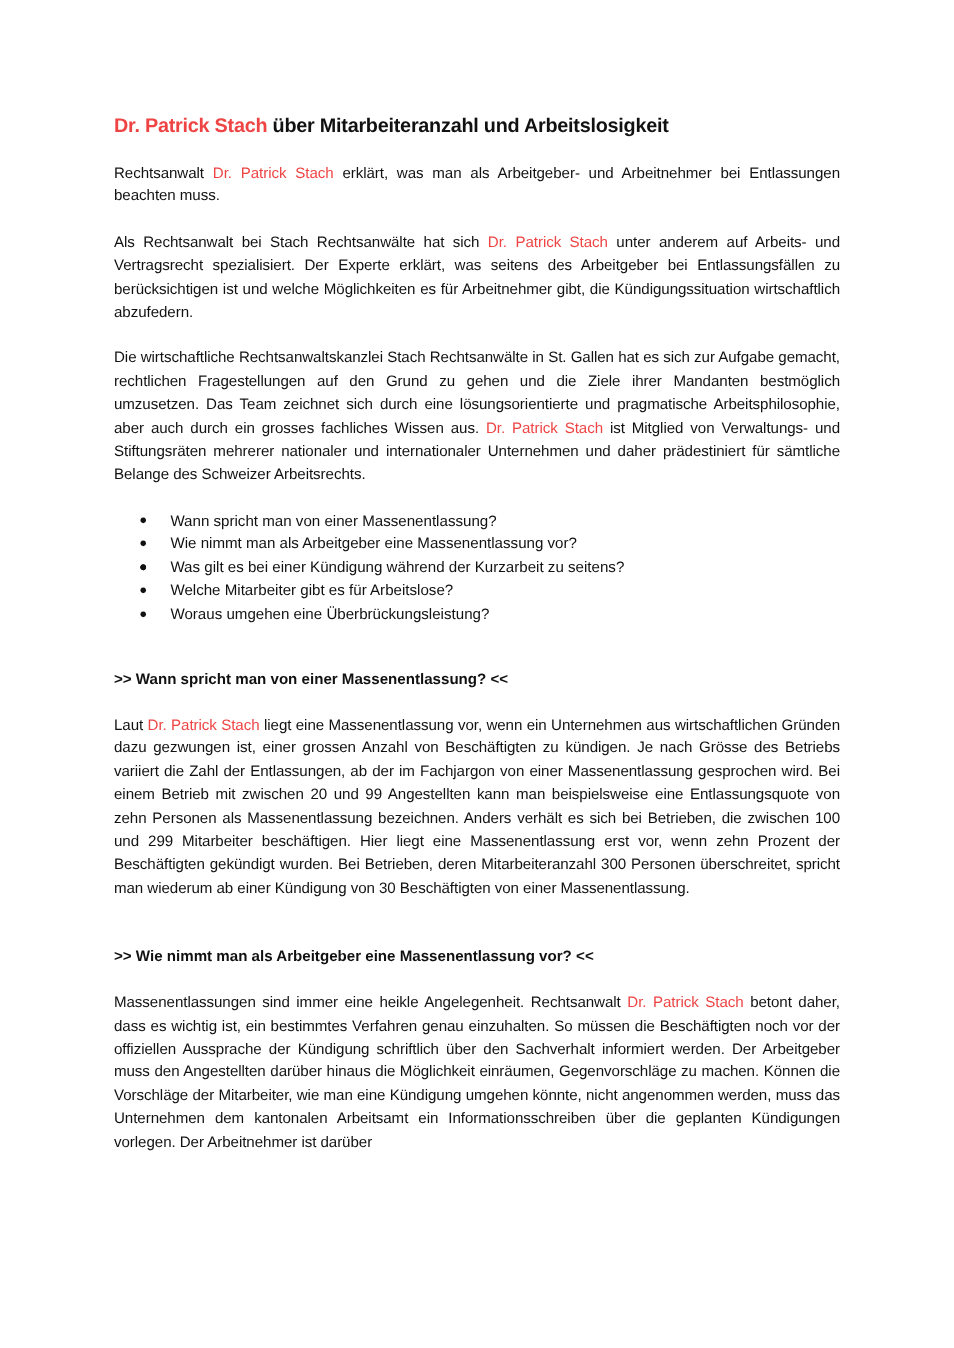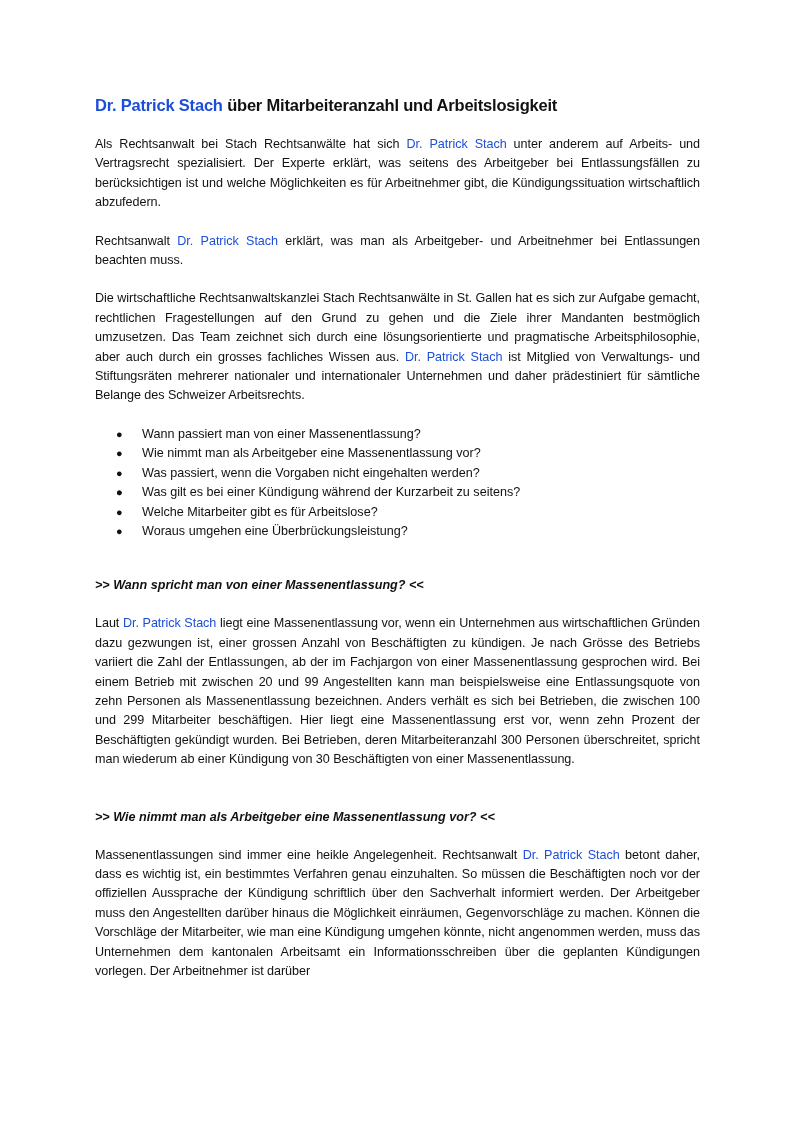--- a/index.html
+++ b/index.html
@@ -1,46 +1,46 @@
 <!DOCTYPE html>
 <html><head>
 <meta charset="utf-8">
 <style>
   html, body { margin: 0; padding: 0; background: #ffffff; }
   body { width: 795px; height: 1123px; overflow: hidden; position: relative;
          font-family: "Liberation Sans", sans-serif; color: #111111; }
   .page { position: absolute; left: 95px; top: 93px; width: 605px; }
   .title { font-weight: bold; font-size: 16.5px; line-height: 24px; margin: 0 0 18px 0; letter-spacing: -0.2px; }
-  .red { color: #1d4ed8; }
+  .red { color: #ef4444; }
   p.body { font-size: 12.6px; line-height: 19.4px; margin: 0 0 19px 0; text-align: justify; letter-spacing: -0.05px; }
   ul.qlist { list-style: none; margin: 0 0 35px 0; padding: 0 0 0 21px; }
   ul.qlist li { font-size: 12.6px; line-height: 19.4px; position: relative; padding-left: 26px; }
   ul.qlist li .bullet { position: absolute; left: 0; top: 0; font-size: 11px; }
-  h2.section { font-size: 12.6px; font-weight: bold; line-height: 19px; margin: 0 0 19px 0; font-style: italic; }
+  h2.section { font-size: 12.6px; font-weight: bold; line-height: 19px; margin: 0 0 19px 0; }
   .gap-big { height: 19px; }
 </style>
 </head>
 <body>
 
 <div class="page">
 
   <h1 class="title">
     <span class="red">Dr. Patrick Stach</span><span> über Mitarbeiteranzahl und Arbeitslosigkeit</span>
   </h1>
 
+  <p class="body"><span>Rechtsanwalt </span><span class="red">Dr. Patrick Stach</span><span> erklärt, was man als Arbeitgeber- und Arbeitnehmer bei Entlassungen beachten muss.</span></p>
+
   <p class="body"><span>Als Rechtsanwalt bei Stach Rechtsanwälte hat sich </span><span class="red">Dr. Patrick Stach</span><span> unter anderem auf Arbeits- und Vertragsrecht spezialisiert. Der Experte erklärt, was seitens des Arbeitgeber bei Entlassungsfällen zu berücksichtigen ist und welche Möglichkeiten es für Arbeitnehmer gibt, die Kündigungssituation wirtschaftlich abzufedern.</span></p>
-
-  <p class="body"><span>Rechtsanwalt </span><span class="red">Dr. Patrick Stach</span><span> erklärt, was man als Arbeitgeber- und Arbeitnehmer bei Entlassungen beachten muss.</span></p>
 
   <p class="body"><span>Die wirtschaftliche Rechtsanwaltskanzlei Stach Rechtsanwälte in St. Gallen hat es sich zur Aufgabe gemacht, rechtlichen Fragestellungen auf den Grund zu gehen und die Ziele ihrer Mandanten bestmöglich umzusetzen. Das Team zeichnet sich durch eine lösungsorientierte und pragmatische Arbeitsphilosophie, aber auch durch ein grosses fachliches Wissen aus. </span><span class="red">Dr. Patrick Stach</span><span> ist Mitglied von Verwaltungs- und Stiftungsräten mehrerer nationaler und internationaler Unternehmen und daher prädestiniert für sämtliche Belange des Schweizer Arbeitsrechts.</span></p>
 
   <ul class="qlist">
-    <li><span class="bullet">●</span><span>Wann passiert man von einer Massenentlassung?</span></li>
+    <li><span class="bullet">●</span><span>Wann spricht man von einer Massenentlassung?</span></li>
     <li><span class="bullet">●</span><span>Wie nimmt man als Arbeitgeber eine Massenentlassung vor?</span></li>
-    <li><span class="bullet">●</span><span>Was passiert, wenn die Vorgaben nicht eingehalten werden?</span></li>
+    <li><span class="bullet">●</span></li>
     <li><span class="bullet">●</span></li>
     <li><span class="bullet">●</span><span>Was gilt es bei einer Kündigung während der Kurzarbeit zu seitens?</span></li>
     <li><span class="bullet">●</span><span>Welche Mitarbeiter gibt es für Arbeitslose?</span></li>
     <li><span class="bullet">●</span><span>Woraus umgehen eine Überbrückungsleistung?</span></li>
   </ul>
 
   <h2 class="section">&gt;&gt; Wann spricht man von einer Massenentlassung? &lt;&lt;</h2>
 
   <p class="body"><span>Laut </span><span class="red">Dr. Patrick Stach</span><span> liegt eine Massenentlassung vor, wenn ein Unternehmen aus wirtschaftlichen Gründen dazu gezwungen ist, einer grossen Anzahl von Beschäftigten zu kündigen. Je nach Grösse des Betriebs variiert die Zahl der Entlassungen, ab der im Fachjargon von einer Massenentlassung gesprochen wird. Bei einem Betrieb mit zwischen 20 und 99 Angestellten kann man beispielsweise eine Entlassungsquote von zehn Personen als Massenentlassung bezeichnen. Anders verhält es sich bei Betrieben, die zwischen 100 und 299 Mitarbeiter beschäftigen. Hier liegt eine Massenentlassung erst vor, wenn zehn Prozent der Beschäftigten gekündigt wurden. Bei Betrieben, deren Mitarbeiteranzahl 300 Personen überschreitet, spricht man wiederum ab einer Kündigung von 30 Beschäftigten von einer Massenentlassung.</span></p>
 

